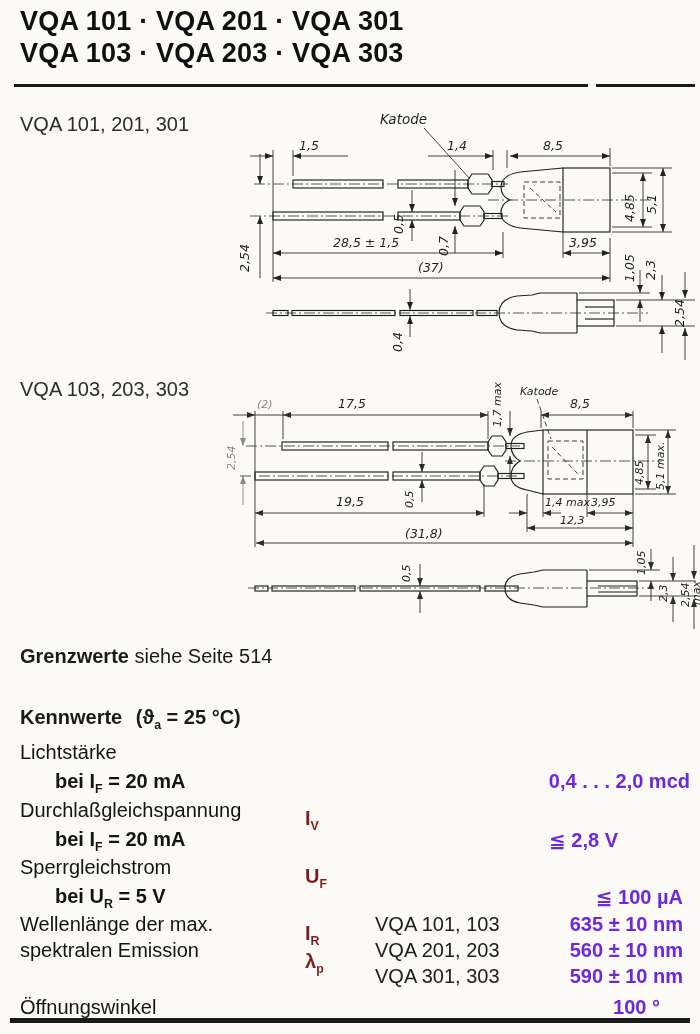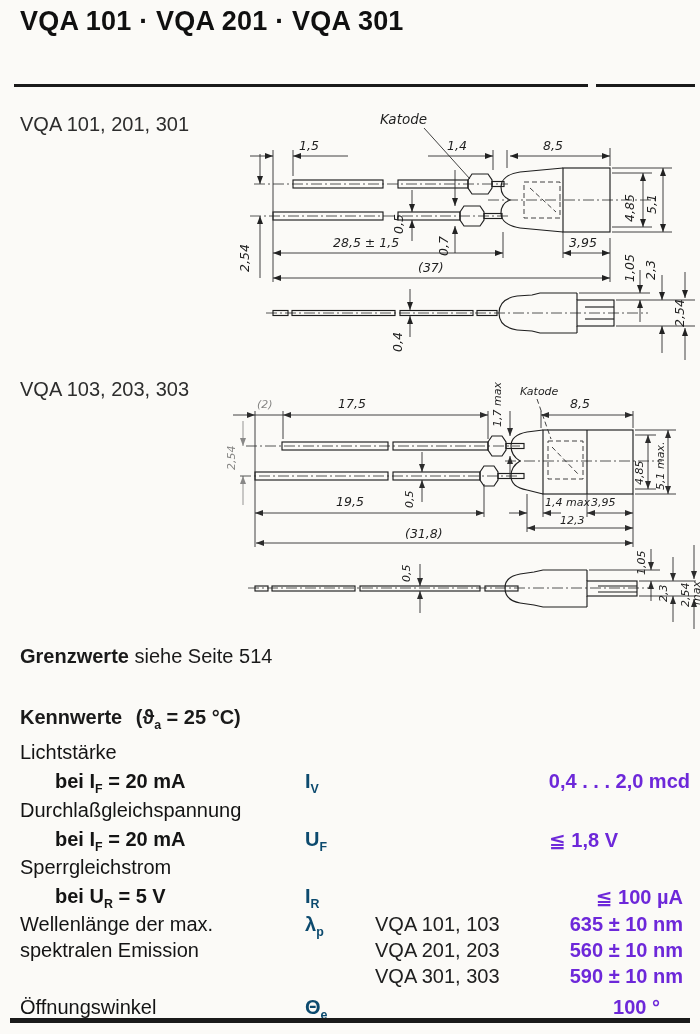--- a/index.html
+++ b/index.html
@@ -6,41 +6,42 @@
   .page{position:relative;width:700px;height:1034px;background:#fbfaf7;
         font-family:"Liberation Sans","DejaVu Sans",sans-serif;color:#1a1a1a;overflow:hidden;}
   .abs{position:absolute;}
   .title{left:20px;top:5px;font-size:27px;font-weight:bold;line-height:32px;color:#101010;letter-spacing:0.2px;}
   .rule{background:#1a1a1a;}
   .dwg-label{font-size:20px;color:#2d2d2d;}
   .sec{font-size:20px;}
   .b{font-weight:bold;}
   .t-head{left:20px;font-size:20px;font-weight:normal;color:#141414;}
   .t-cond{left:55px;font-size:20px;font-weight:bold;color:#141414;}
-  .t-sym{left:305px;font-size:20px;font-weight:bold;color:#0c4a6e;}
+  .t-sym{left:305px;font-size:20px;font-weight:bold;color:#7f1d1d;margin-top:37px;}
   .t-models{left:375px;font-size:20px;color:#202020;}
   .t-val{font-size:20px;font-weight:bold;text-align:right;color:#6d28d9;}
   sub{font-size:62%;line-height:0;}
   
   svg .ln{fill:none;stroke:#1e1e1e;stroke-width:1.15;}
   svg .dim{fill:none;stroke:#2c2c2c;stroke-width:0.9;}
   svg .cl{fill:none;stroke:#2c2c2c;stroke-width:0.8;stroke-dasharray:11 3 2 3;}
   svg .dash{fill:none;stroke:#2c2c2c;stroke-width:0.9;stroke-dasharray:5 3;}
   svg text.dt{font:italic 12.5px "DejaVu Sans",sans-serif;fill:#1f1f1f;}
   svg text.sm{font:italic 11px "DejaVu Sans",sans-serif;fill:#1f1f1f;}
   svg text.kat{font:italic 13.5px "DejaVu Sans",sans-serif;fill:#1f1f1f;}
   .faint{opacity:0.55;}
 </style>
 </head>
 <body>
 
 <div class="page">
 
   <div class="abs title">
     <div>VQA 101 · VQA 201 · VQA 301</div>
+    <div>VQA 103 · VQA 203 · VQA 303</div>
   </div>
   <div class="abs rule" style="left:14px;top:84px;width:574px;height:3px"></div>
   <div class="abs rule" style="left:596px;top:84px;width:99px;height:3px"></div>
 
   <div class="abs dwg-label" style="left:20px;top:113px">VQA 101, 201, 301</div>
 
   <svg class="abs" style="left:0;top:110px" width="700" height="265" viewBox="0 0 700 265">
     <defs>
       <marker id="a1e" markerWidth="9" markerHeight="7" refX="8" refY="3" orient="auto" markerUnits="userSpaceOnUse">
           <path d="M0,0L8,3L0,6Z" fill="#222"></path>
@@ -363,21 +364,21 @@
   <div class="abs t-head" style="top:741px">Lichtstärke</div>
 
   <div class="abs t-cond" style="top:770px"><span>bei I</span><sub>F</sub><span> = 20 mA</span></div>
   <div class="abs t-sym" style="top:770px"><span>I</span><sub>V</sub></div>
   <div class="abs t-val" style="top:770px;right:10px">0,4 . . . 2,0 mcd</div>
 
   <div class="abs t-head" style="top:799px">Durchlaßgleichspannung</div>
 
   <div class="abs t-cond" style="top:828px"><span>bei I</span><sub>F</sub><span> = 20 mA</span></div>
   <div class="abs t-sym" style="top:828px"><span>U</span><sub>F</sub></div>
-  <div class="abs t-val" style="top:828px;right:82px">≦ 1,8 V</div>
+  <div class="abs t-val" style="top:828px;right:82px">≦ 2,8 V</div>
 
   <div class="abs t-head" style="top:856px">Sperrgleichstrom</div>
 
   <div class="abs t-cond" style="top:885px"><span>bei U</span><sub>R</sub><span> = 5 V</span></div>
   <div class="abs t-sym" style="top:885px"><span>I</span><sub>R</sub></div>
   <div class="abs t-val" style="top:885px;right:17px">≦ 100 µA</div>
 
   <div class="abs t-head" style="top:939px">spektralen Emission</div>
   <div class="abs t-head" style="top:913px">Wellenlänge der max.</div>
   <div class="abs t-sym" style="top:913px"><span>λ</span><sub>p</sub></div>

